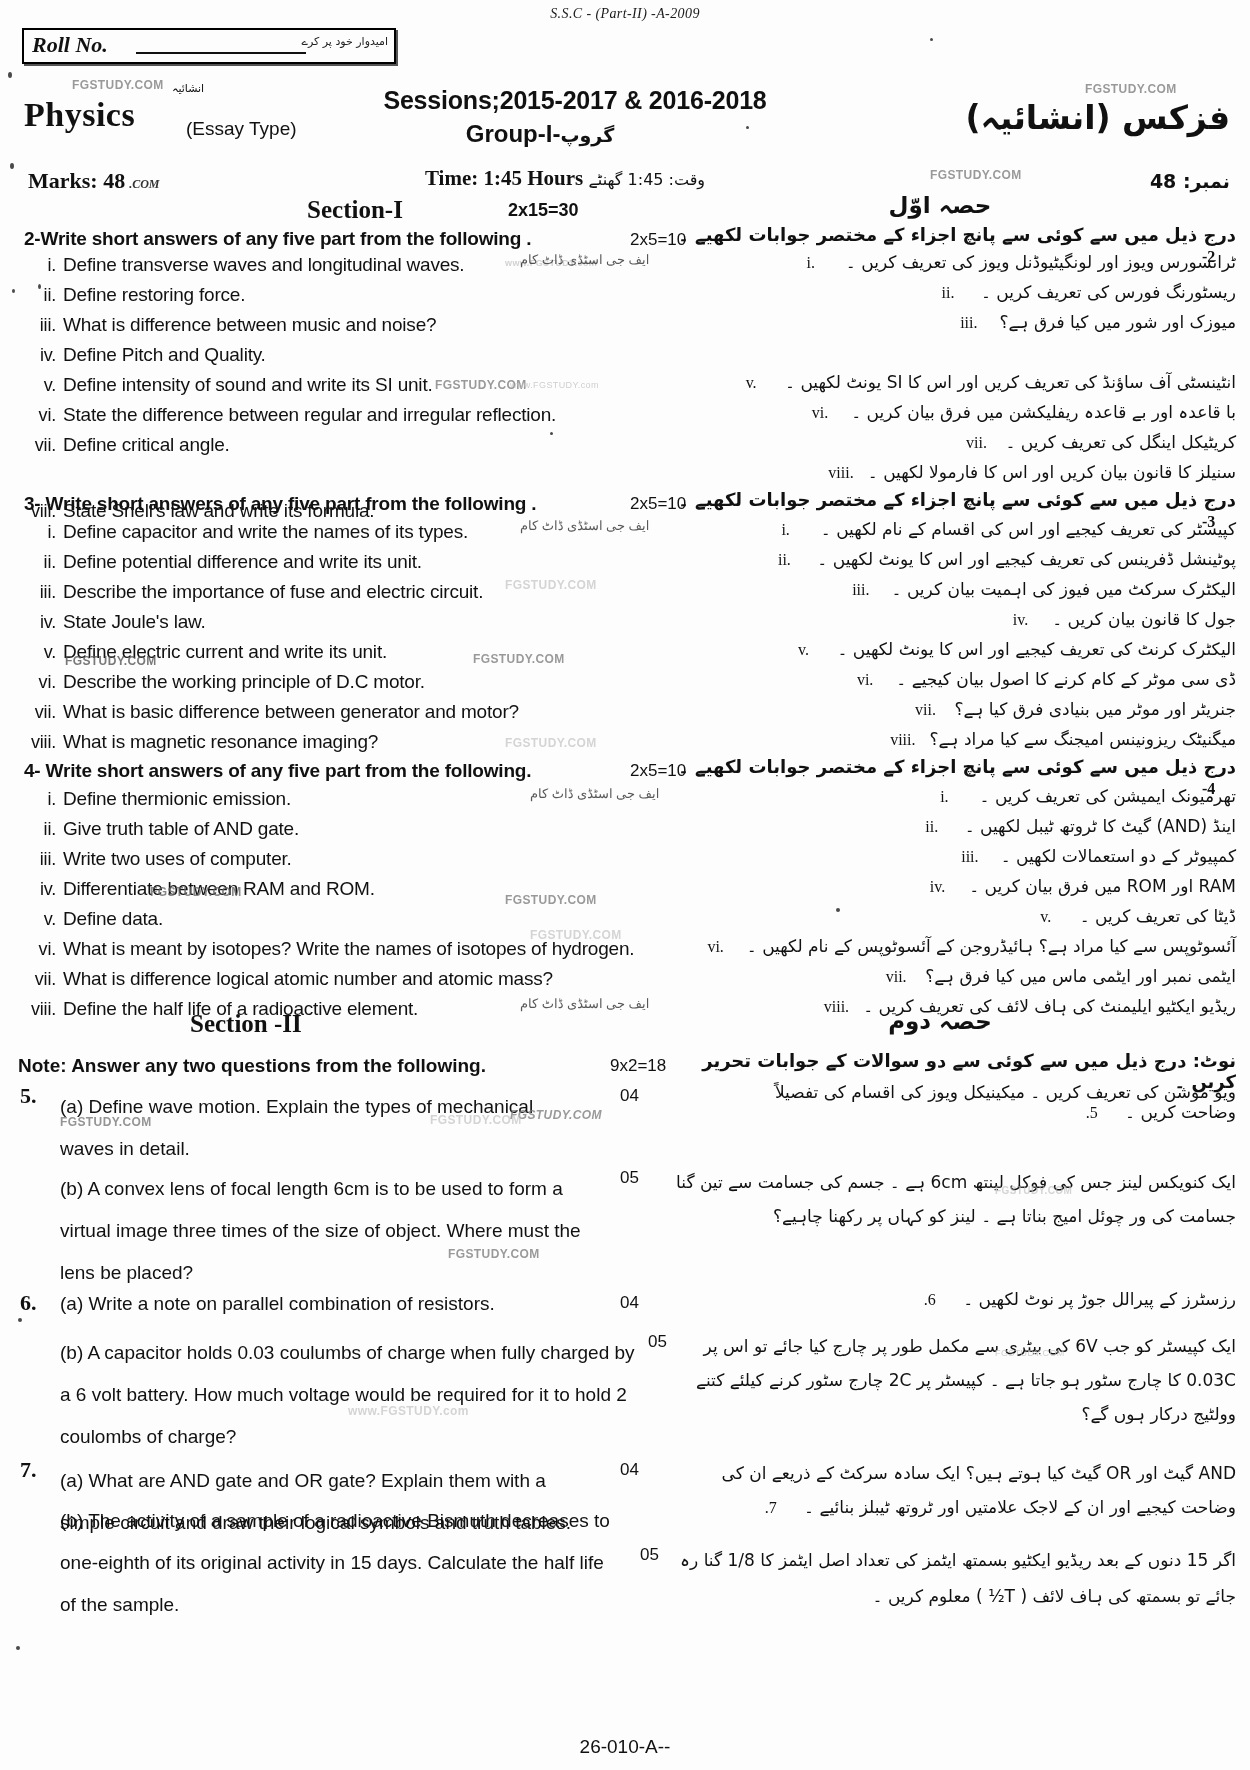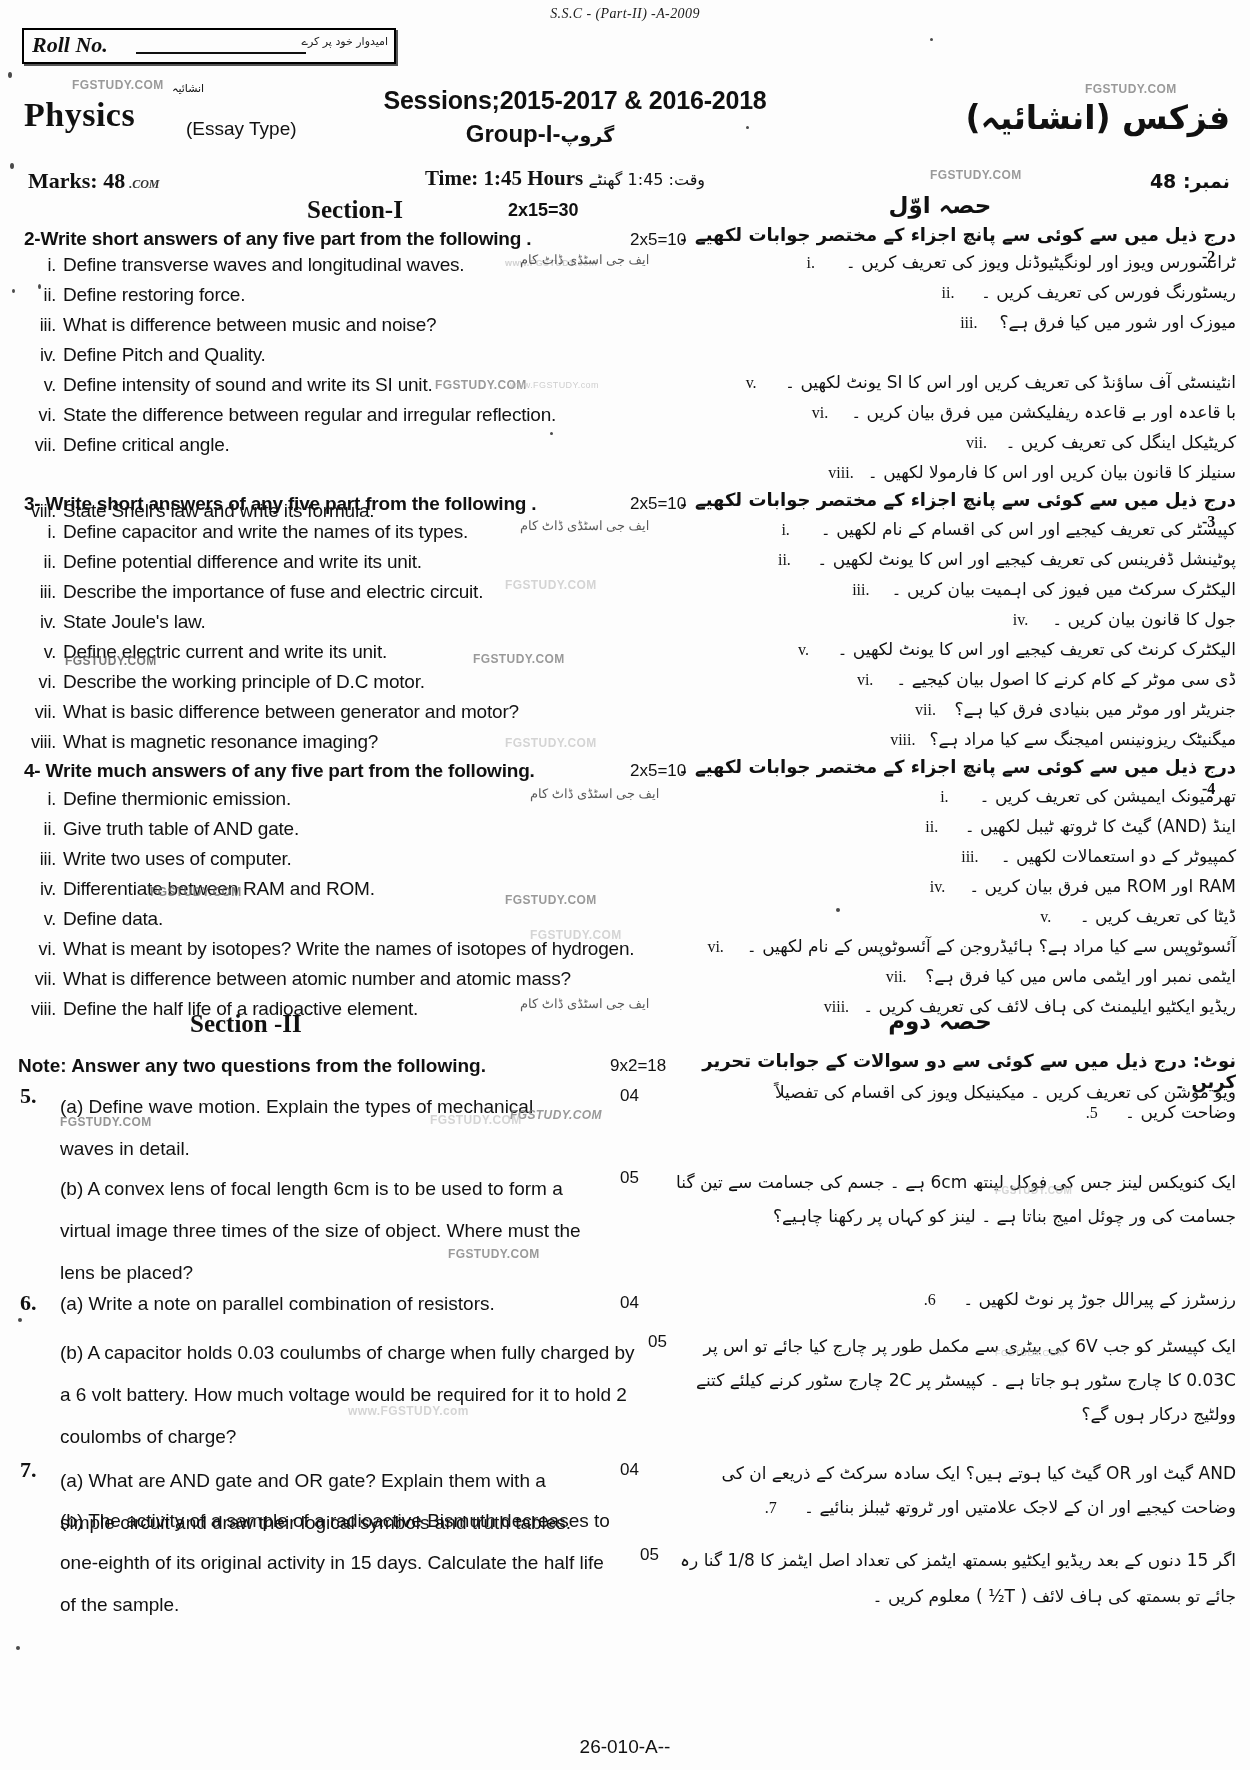--- a/index.html
+++ b/index.html
@@ -336,21 +336,21 @@
   <div class="abs u-row" style="top:669px;"><span>ڈی سی موٹر کے کام کرنے کا اصول بیان کیجیے ۔</span> <span class="u-num">vi.</span></div>
 
   <div class="abs item" style="top:701px; left:10px; width:580px;"><span class="rnum">vii.</span><span>What is basic difference between generator and motor?</span></div>
   <div class="abs u-row" style="top:699px;"><span>جنریٹر اور موٹر میں بنیادی فرق کیا ہے؟</span> <span class="u-num">vii.</span></div>
 
   <div class="abs item" style="top:731px; left:10px; width:560px;"><span class="rnum">viii.</span><span>What is magnetic resonance imaging?</span></div>
   <div class="abs u-row" style="top:729px;"><span>میگنیٹک ریزونینس امیجنگ سے کیا مراد ہے؟</span> <span class="u-num">viii.</span></div>
 
   <div class="abs qhead" style="top:760px; left:24px; width:560px;">
     <span>4-</span>
-    <span>Write much answers of any five part from the following.</span>
+    <span>Write short answers of any five part from the following.</span>
   </div>
   <div class="abs qmarks" style="top:761px; left:630px;">2x5=10</div>
   <div class="abs u-row head" style="top:756px;">
     <span>درج ذیل میں سے کوئی سے پانچ اجزاء کے مختصر جوابات لکھیے ۔</span>
     <span class="u-num">-4</span>
   </div>
 
   <div class="abs item" style="top:788px; left:10px; width:560px;"><span class="rnum">i.</span><span>Define thermionic emission.</span></div>
   <div class="abs u-row" style="top:786px;"><span>تھرمیونک ایمیشن کی تعریف کریں ۔</span> <span class="u-num">i.</span></div>
 
@@ -362,21 +362,21 @@
 
   <div class="abs item" style="top:878px; left:10px; width:560px;"><span class="rnum">iv.</span><span>Differentiate between RAM and ROM.</span></div>
   <div class="abs u-row" style="top:876px;"><span>RAM اور ROM میں فرق بیان کریں ۔</span> <span class="u-num">iv.</span></div>
 
   <div class="abs item" style="top:908px; left:10px; width:560px;"><span class="rnum">v.</span><span>Define data.</span></div>
   <div class="abs u-row" style="top:906px;"><span>ڈیٹا کی تعریف کریں ۔</span> <span class="u-num">v.</span></div>
 
   <div class="abs item" style="top:938px; left:10px; width:690px;"><span class="rnum">vi.</span><span>What is meant by isotopes? Write the names of isotopes of hydrogen.</span></div>
   <div class="abs u-row" style="top:936px;"><span>آئسوٹوپس سے کیا مراد ہے؟ ہائیڈروجن کے آئسوٹوپس کے نام لکھیں ۔</span> <span class="u-num">vi.</span></div>
 
-  <div class="abs item" style="top:968px; left:10px; width:660px;"><span class="rnum">vii.</span><span>What is difference between atomic number and atomic mass?</span></div>
+  <div class="abs item" style="top:968px; left:10px; width:660px;"><span class="rnum">vii.</span><span>What is difference logical atomic number and atomic mass?</span></div>
   <div class="abs u-row" style="top:966px;"><span>ایٹمی نمبر اور ایٹمی ماس میں کیا فرق ہے؟</span> <span class="u-num">vii.</span></div>
 
   <div class="abs item" style="top:998px; left:10px; width:560px;"><span class="rnum">viii.</span><span>Define the half life of a radioactive element.</span></div>
   <div class="abs u-row" style="top:996px;"><span>ریڈیو ایکٹیو ایلیمنٹ کی ہاف لائف کی تعریف کریں ۔</span> <span class="u-num">viii.</span></div>
 
   <div class="abs sec2">Section -II</div>
   <div class="abs hissa2 urdu">حصہ دوم</div>
 
   <div class="abs s2note" style="top:1055px; left:18px; width:560px;">
     <span>Note:</span>

